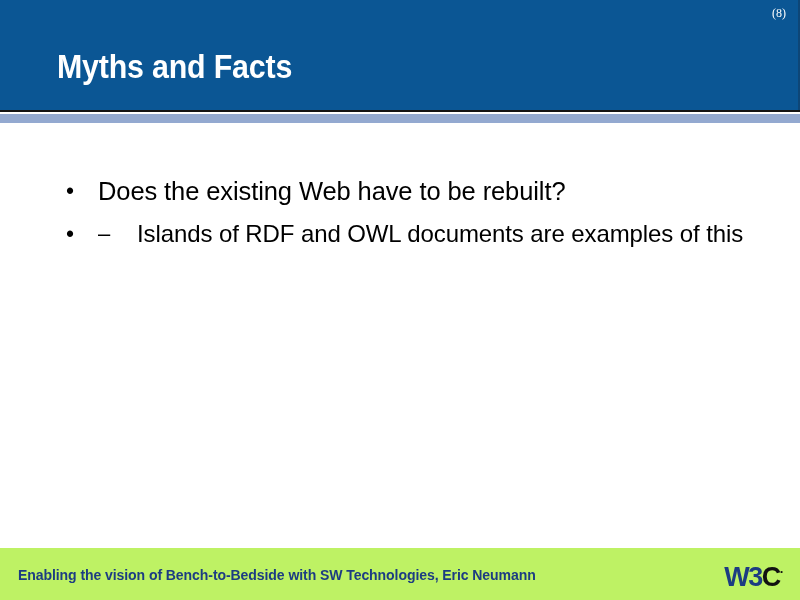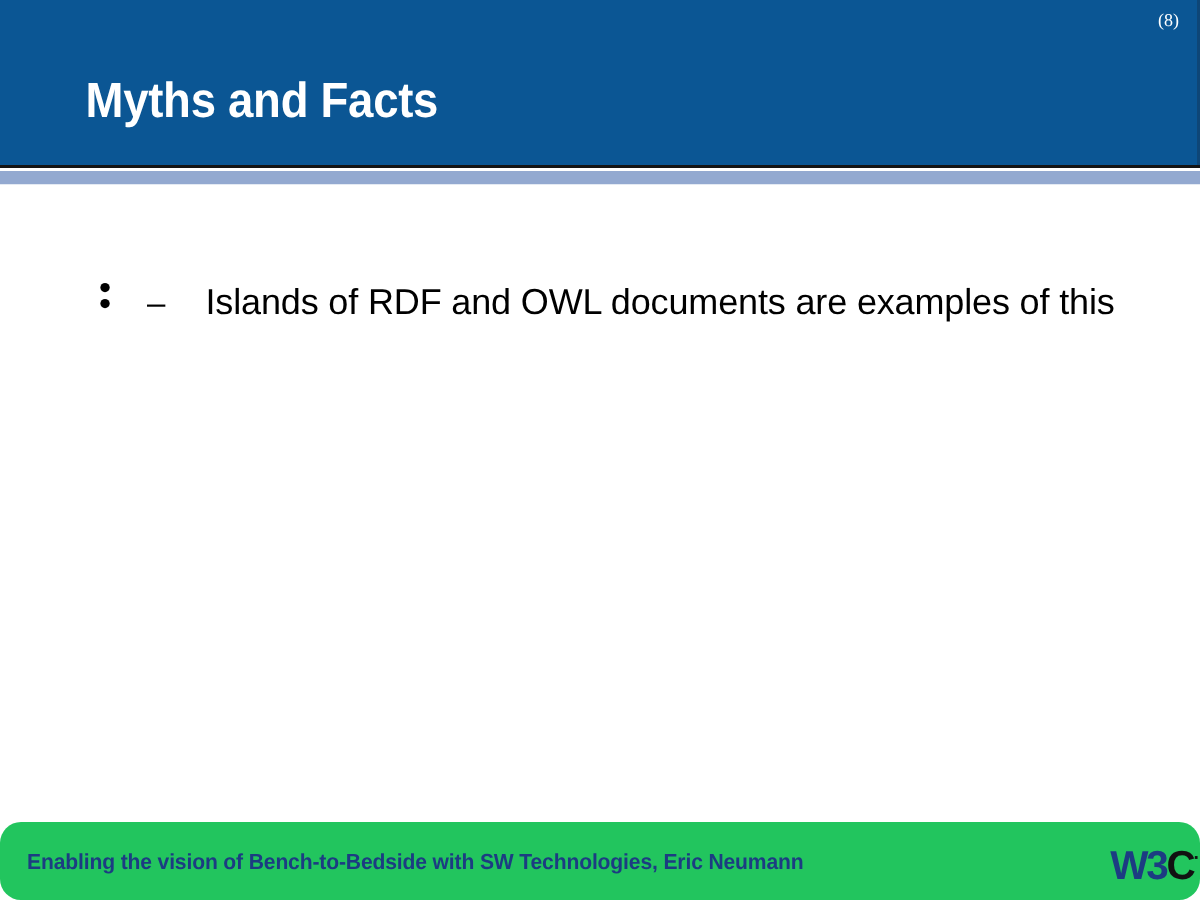--- a/index.html
+++ b/index.html
@@ -153,41 +153,40 @@
     margin-left: 42px;
   }
 
   
   .footer-band {
     position: absolute;
     left: 0;
     top: 548px;
     width: 800px;
     height: 52px;
-    background: #22c55e;
-    border-radius: 14px;
+    background: #bef264;
   }
 
   .footer-text {
     position: absolute;
     left: 18px;
     top: 18px;
     font-size: 14.5px;
     line-height: 18px;
     font-weight: bold;
     color: #1c3c82;
     letter-spacing: -0.1px;
     white-space: nowrap;
     transform: scaleX(0.97);
     transform-origin: left center;
   }
 
   .w3c-logo {
     position: absolute;
-    right: 0;
+    right: 16px;
     top: 7px;
     height: 34px;
     line-height: 34px;
     font-family: "Liberation Sans", sans-serif;
     font-weight: bold;
     font-size: 27px;
     letter-spacing: -1.5px;
     white-space: nowrap;
   }
   .w3c-logo .w3 {
@@ -213,20 +212,21 @@
     <div class="slide-title">Myths and Facts</div>
   </div>
 
   <div class="under-band"></div>
 
   <div class="body-area">
     <ul class="bullets">
 
       <li class="bullet-l1">
         <span class="marker">•</span>
+        <span class="bullet-text">Does the existing Web have to be rebuilt?</span>
       </li>
 
       <li class="bullet-l1">
         <span class="marker">•</span>
 
         <ul class="sub-bullets indent-l2">
           <li class="bullet-l2">
             <span class="marker">–</span>
             <span class="bullet-text">Islands of RDF and OWL documents are examples of this</span>
           </li>

